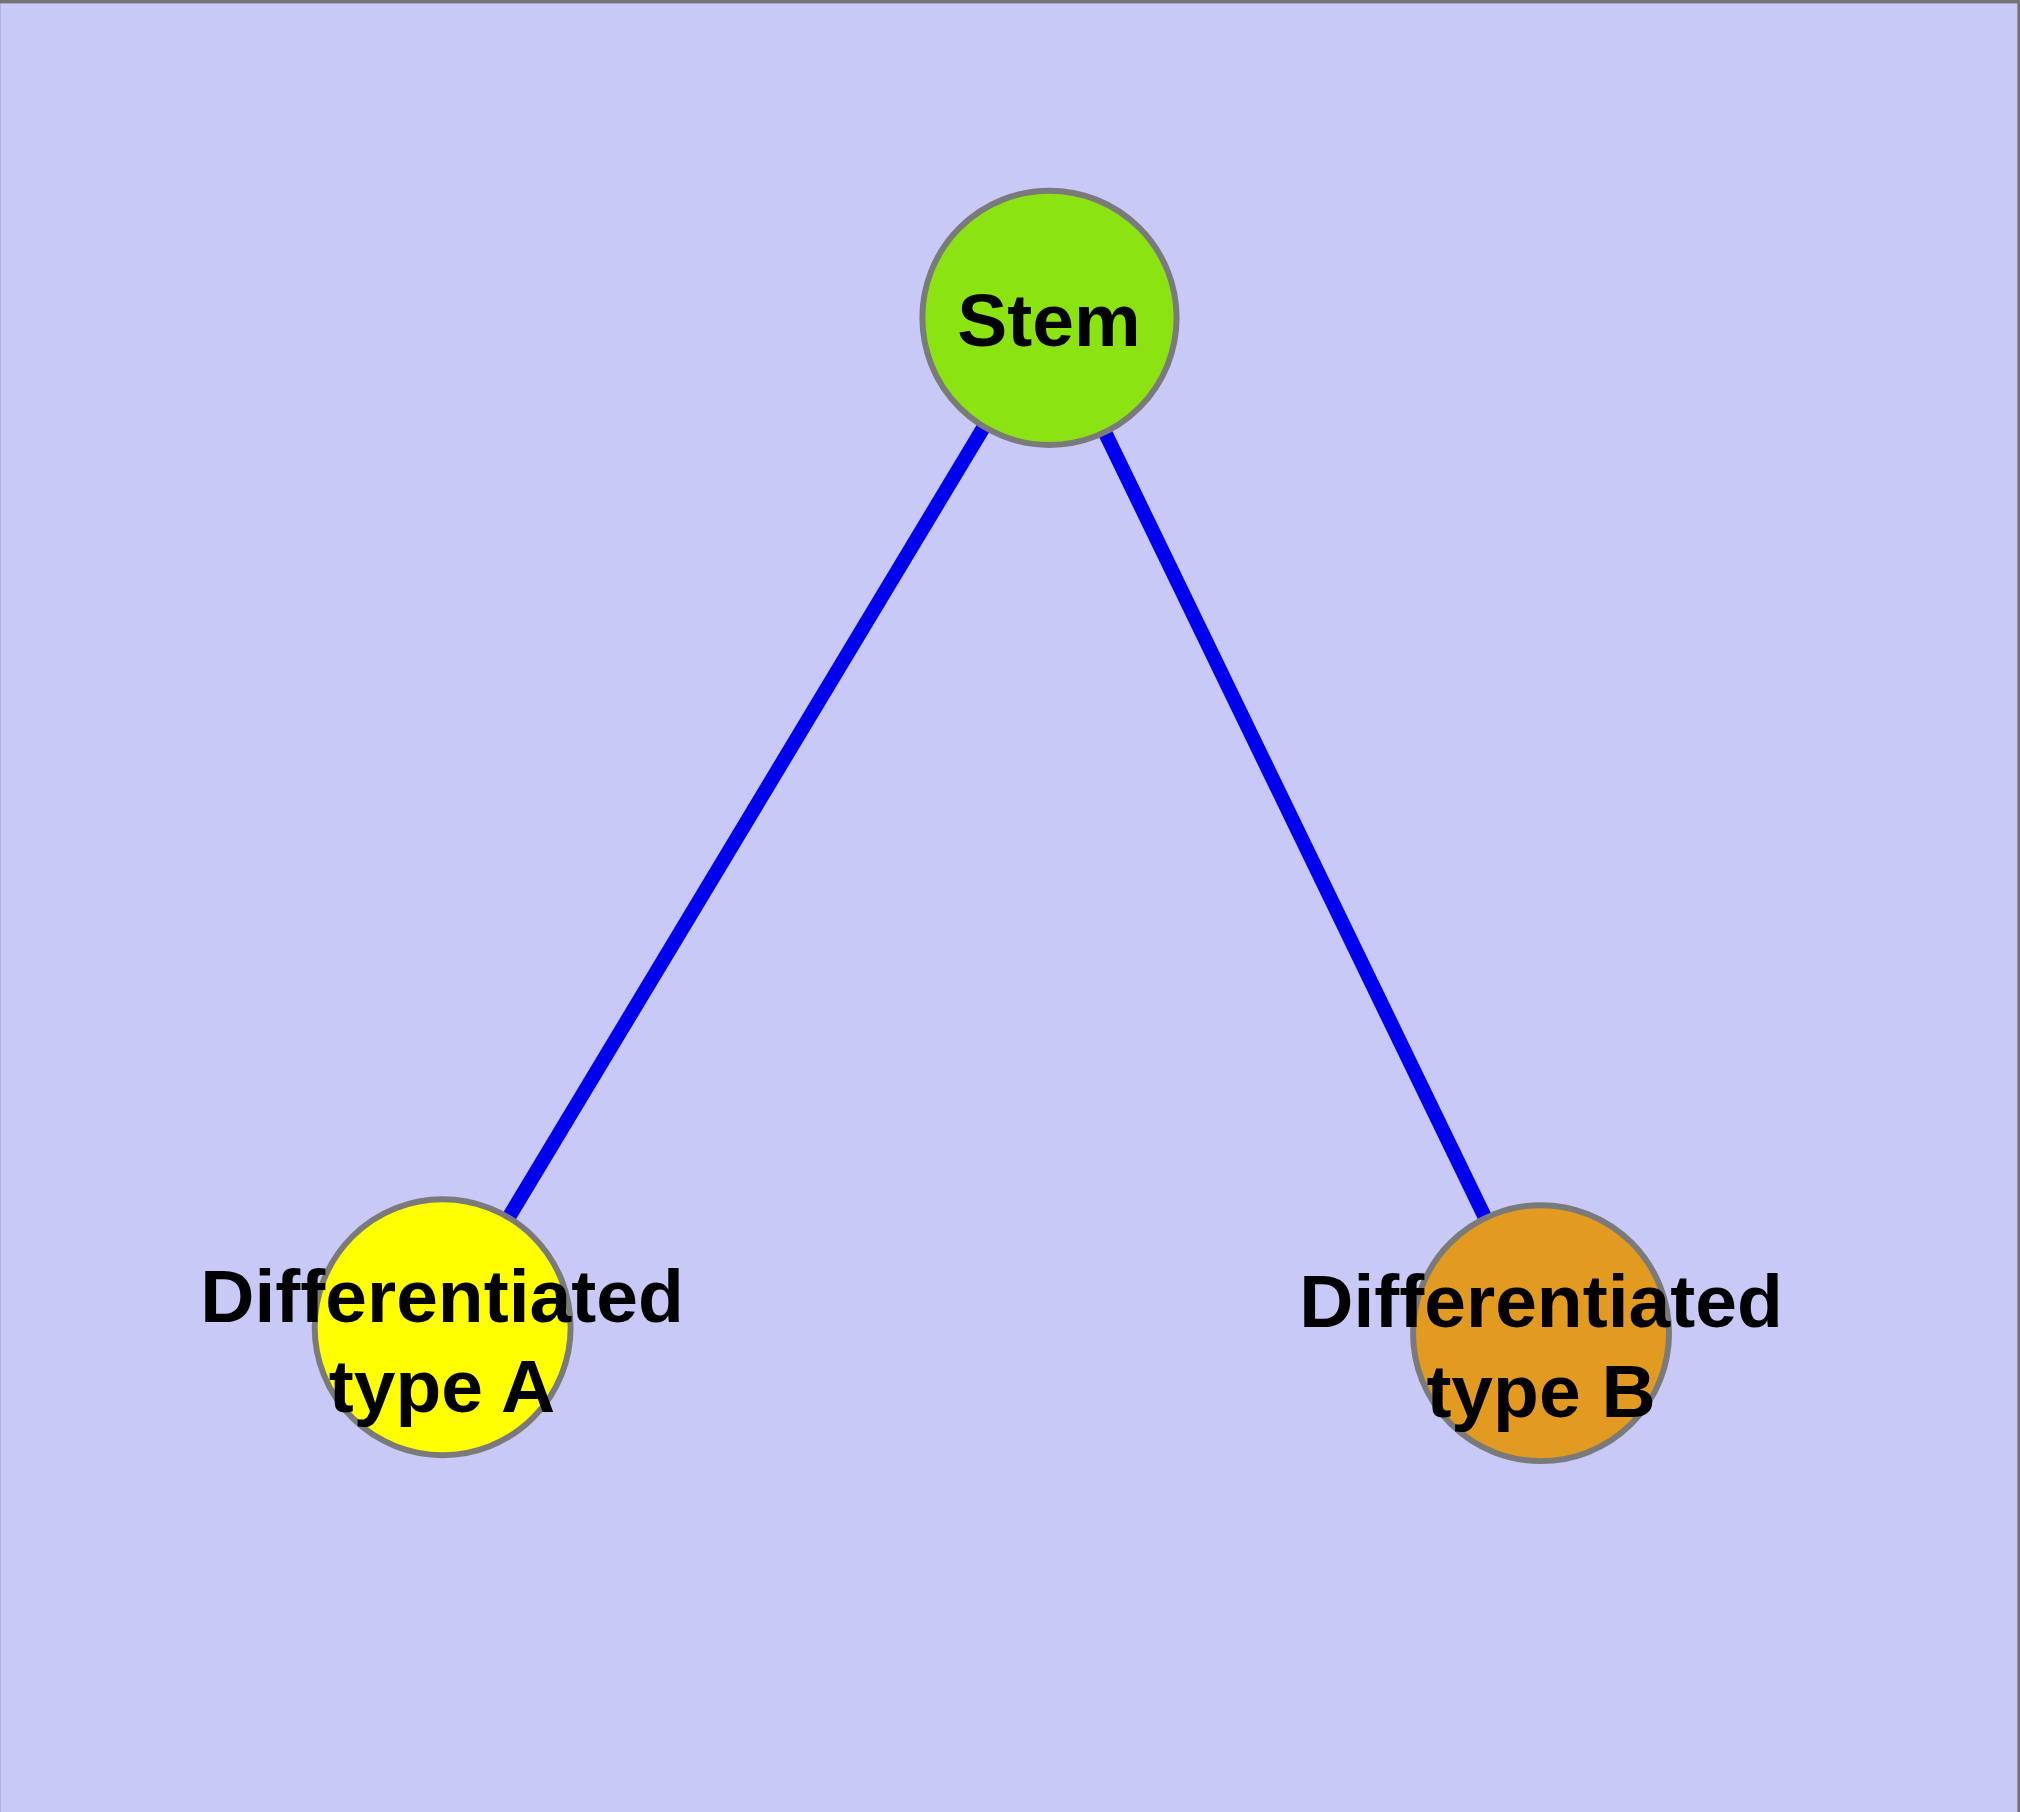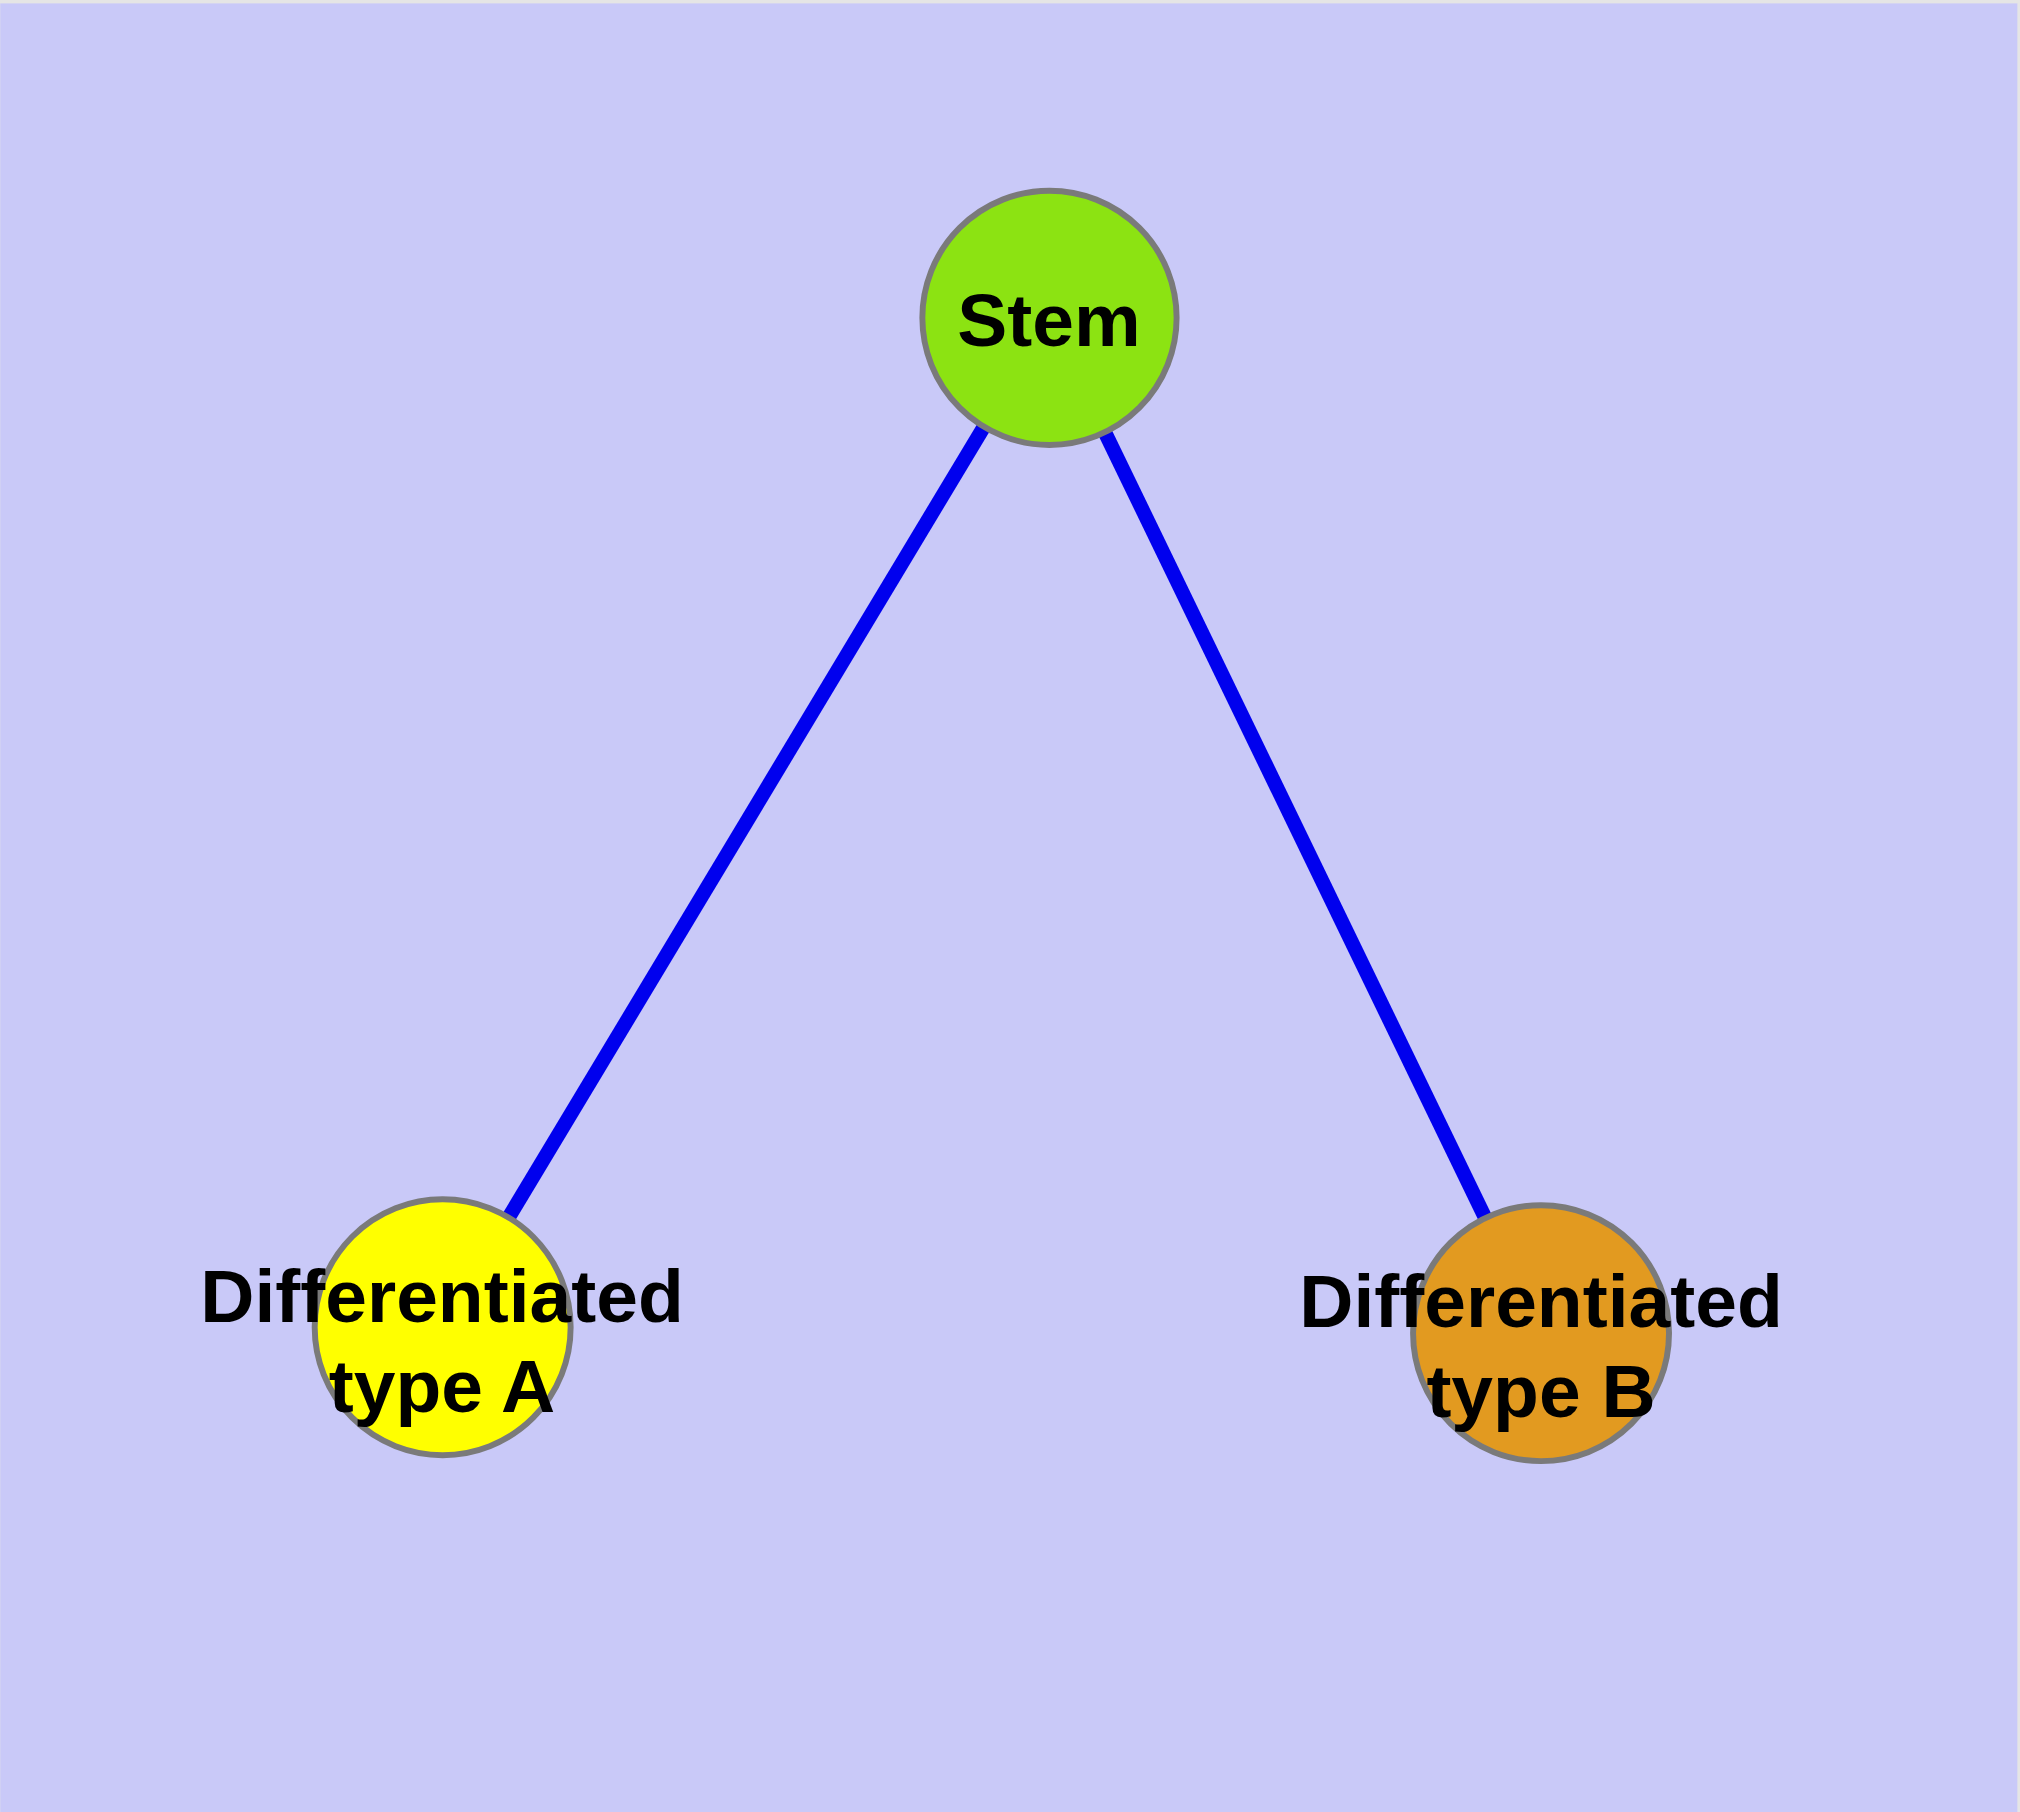--- a/index.html
+++ b/index.html
@@ -4,21 +4,21 @@
 <style>
   html, body {
     margin: 0;
     padding: 0;
     background: #ffffff;
   }
   .canvas {
     position: relative;
     width: 2021px;
     height: 1812px;
-    background: #e5e5e5;
+    background: #737373;
     overflow: hidden;
     font-family: "Liberation Sans", sans-serif;
   }
   .diagram-svg {
     position: absolute;
     left: 0;
     top: 0;
     width: 2021px;
     height: 1812px;
     display: block;

